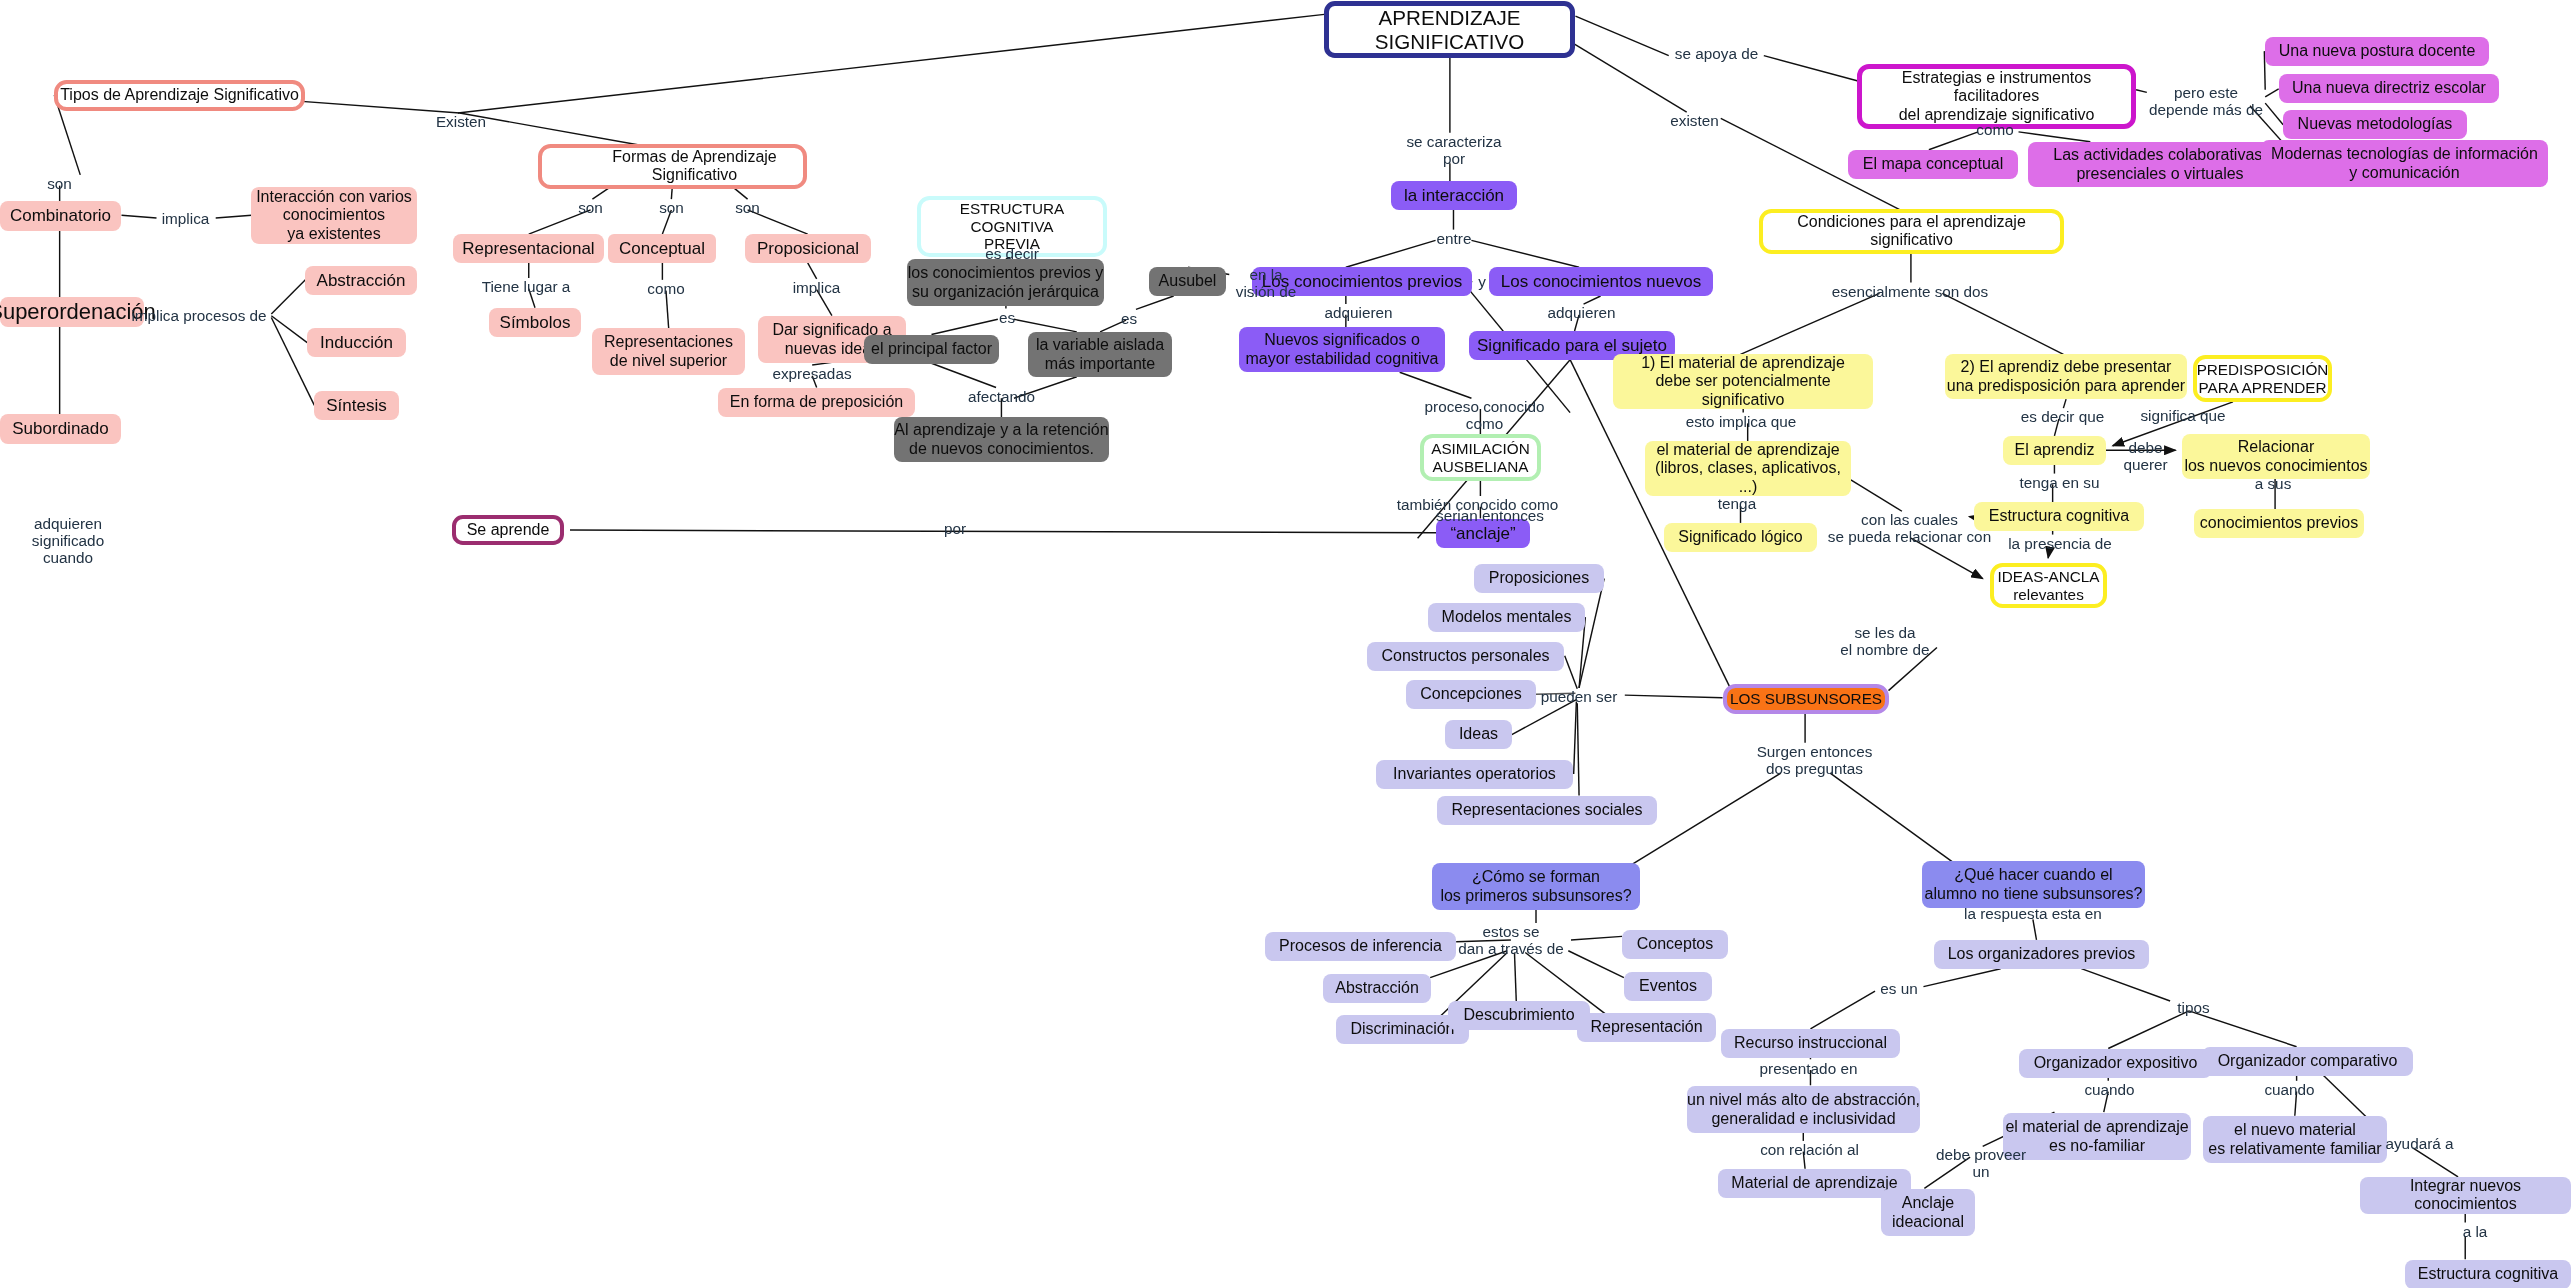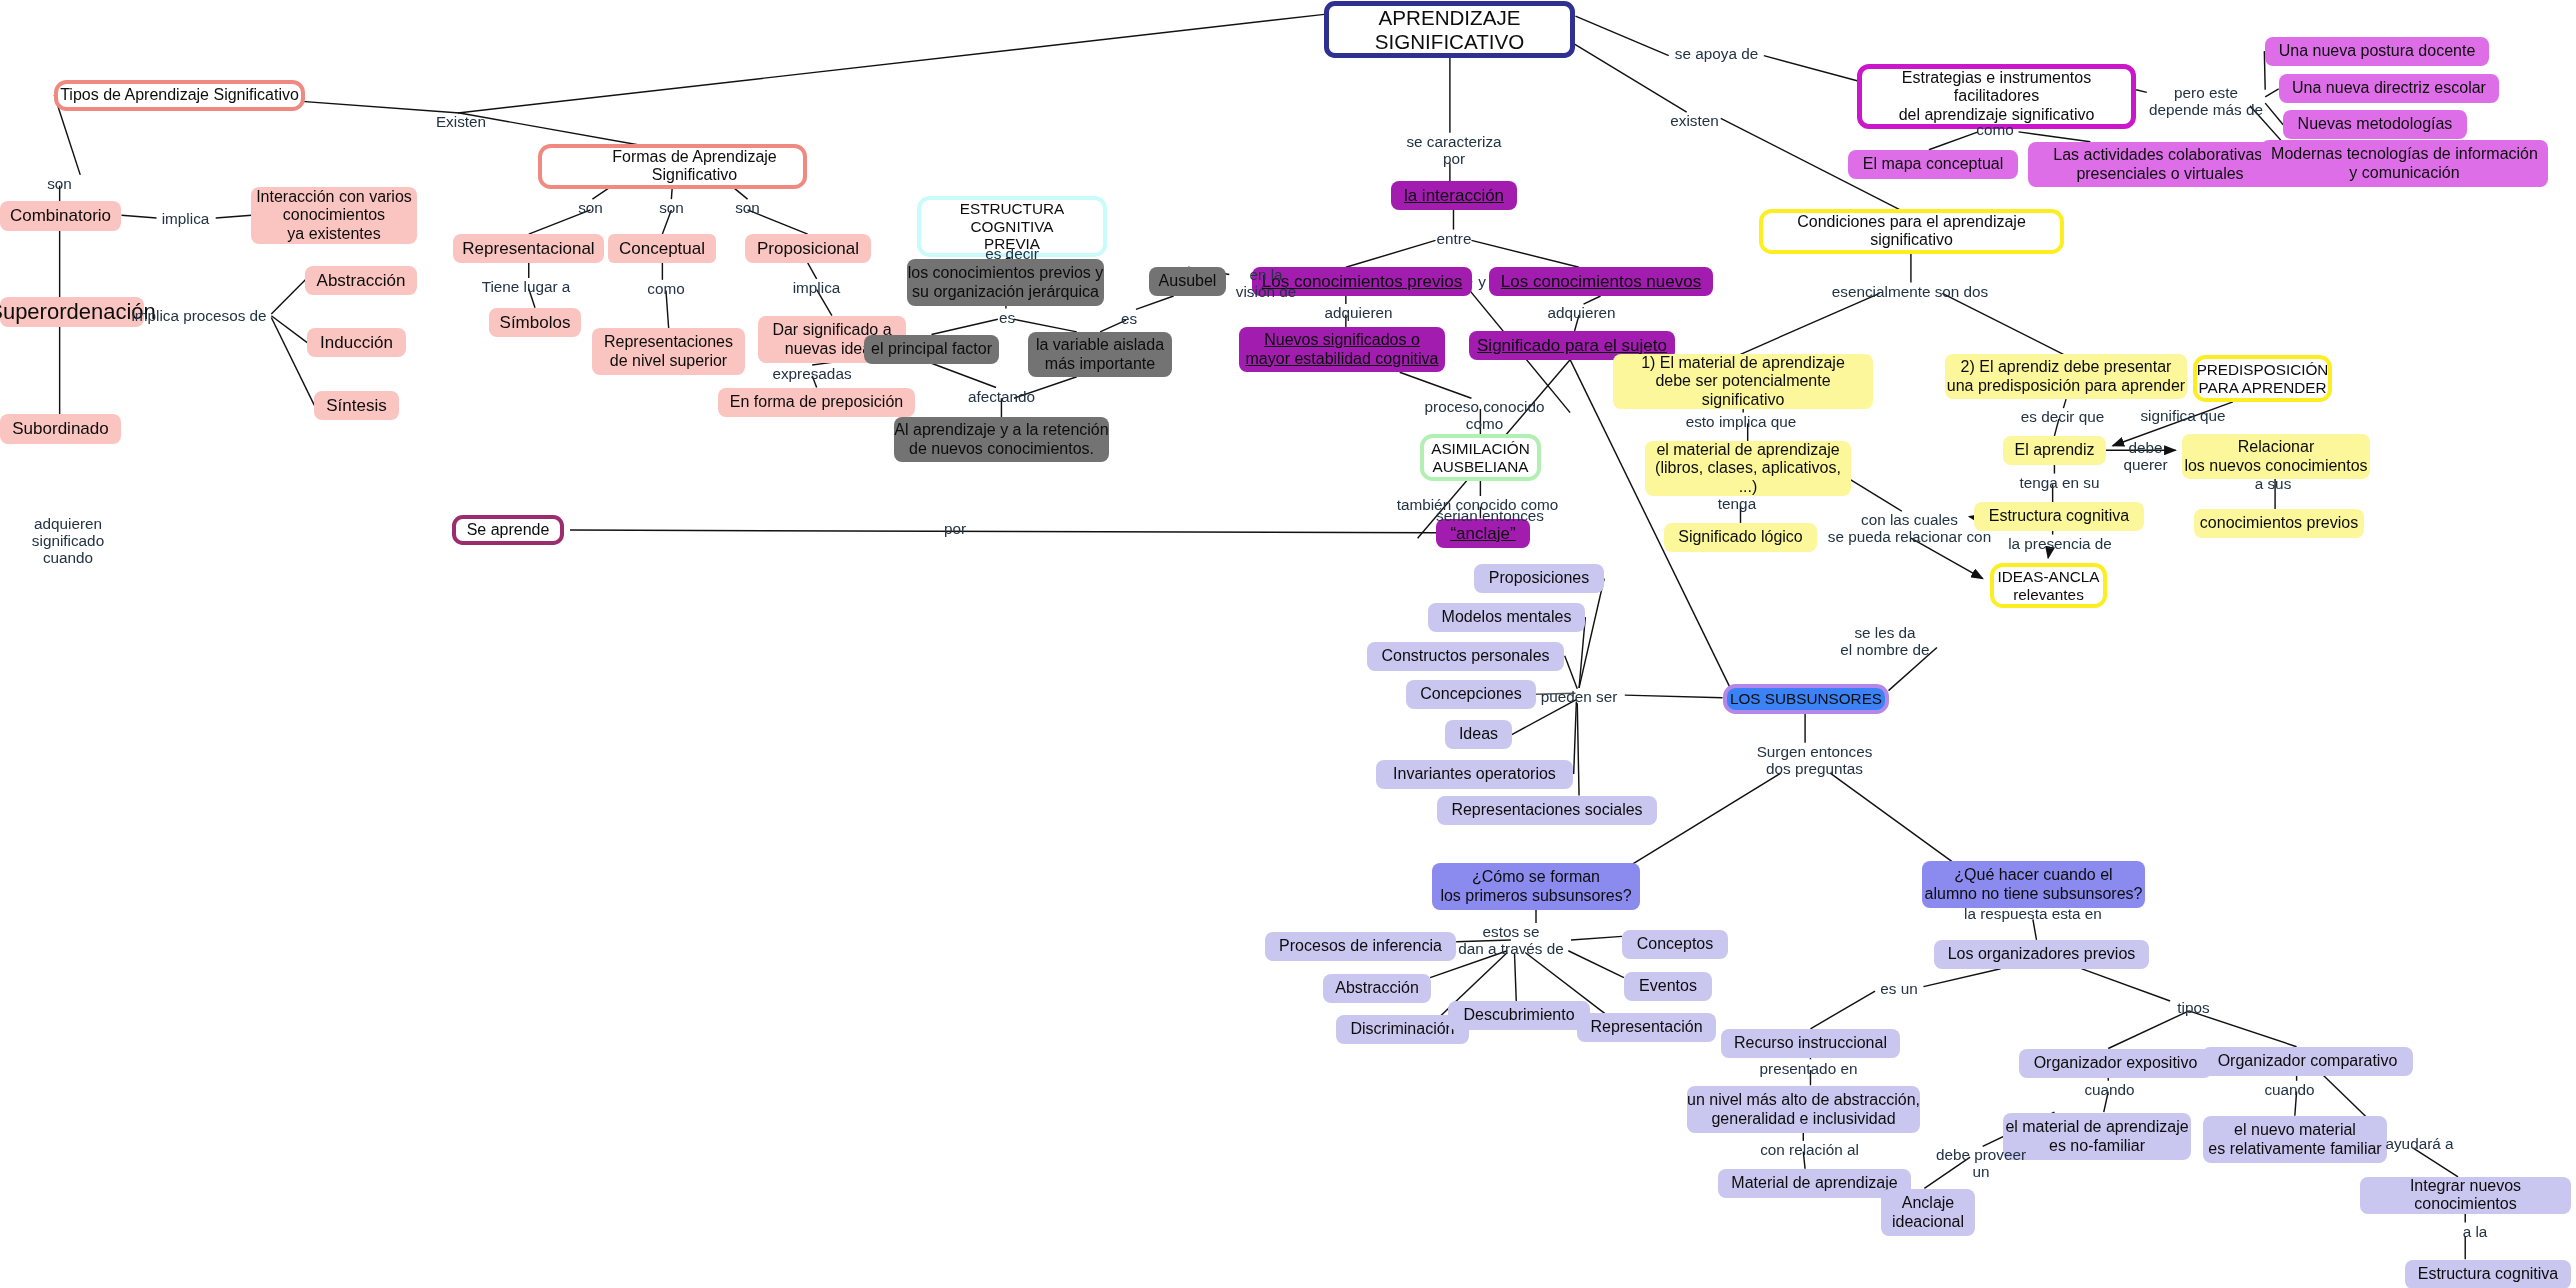--- a/index.html
+++ b/index.html
@@ -6,29 +6,29 @@
   body{font-family:"Liberation Sans","DejaVu Sans",sans-serif;}
   #canvas{position:relative;width:2576px;height:1288px;background:#fff;overflow:hidden;}
   #edges{position:absolute;left:0;top:0;width:2576px;height:1288px;pointer-events:none;}
   .node{position:absolute;box-sizing:border-box;display:flex;align-items:center;justify-content:center;
         text-align:center;line-height:1.15;color:#0d0d0d;border-radius:8px;white-space:pre-line;z-index:3;}
   
   .pink      {background:#fac4c0;}
   .pinkhdr   {background:#ffffff;border:4.5px solid #f08a80;font-size:20px;border-radius:12.6px;}
   .cyan      {background:#737373;}
   .cyanhdr   {background:#ffffff;border:4.5px solid #c9fbfb;border-radius:12.6px;}
-  .green     {background:#a21caf;text-decoration:underline;}
+  .green     {background:#8b5cf6;}
   .greenhdr  {background:#ffffff;border:4.5px solid #b2efb2;border-radius:12.6px;}
   .yellow    {background:#fbf79a;}
   .yellowhdr {background:#ffffff;border:4.5px solid #fcee21;border-radius:12.6px;}
   .magenta   {background:#dd6ee8;}
   .magentahdr{background:#ffffff;border:5.4px solid #cc16cc;border-radius:12px;}
   .lav       {background:#c9c7ef;}
   .lavdeep   {background:#8b8bef;}
-  .lavhdr    {background:#3b82f6;border:4.5px solid #b488e8;border-radius:12.6px;}
+  .lavhdr    {background:#f97316;border:4.5px solid #b488e8;border-radius:12.6px;}
   .navyhdr   {background:#ffffff;border:5.4px solid #2e3192;border-radius:10.8px;font-size:20.6px;}
   .plumhdr   {background:#ffffff;border:4.5px solid #9b2d6f;border-radius:10.8px;}
   .lbl{position:absolute;color:#234;font-size:15.3px;line-height:1.12;text-align:center;
        white-space:pre-line;z-index:4;background:transparent;}
 </style>
 </head>
 <body>
 
 <div id="canvas">
 

